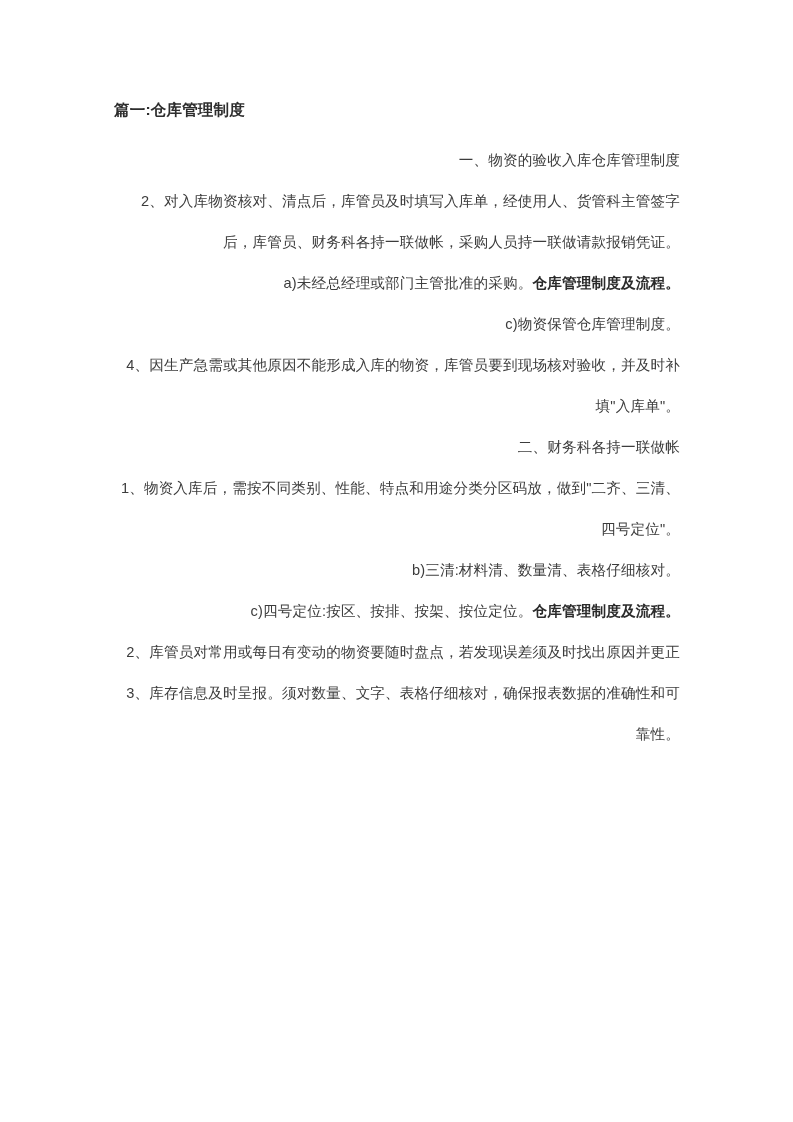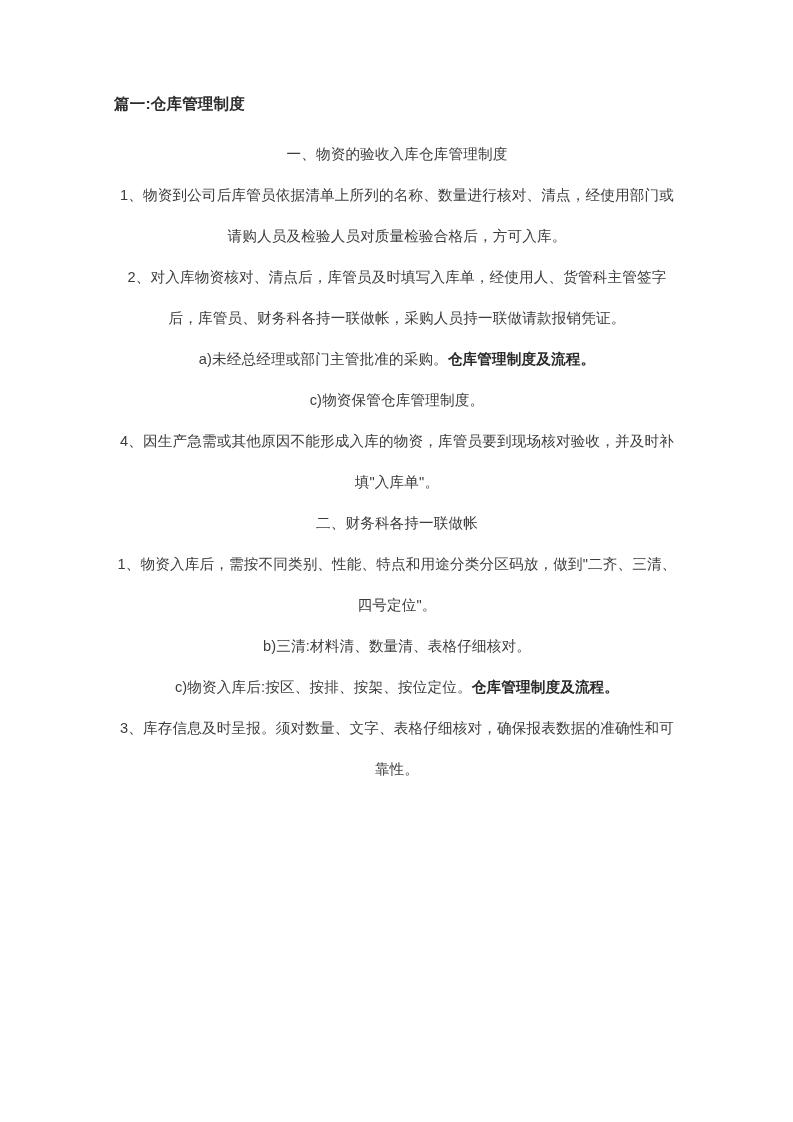--- a/index.html
+++ b/index.html
@@ -16,60 +16,60 @@
     position: relative;
     width: 793px;
     height: 1122px;
     background: #ffffff;
     overflow: hidden;
     box-sizing: border-box;
   }
   .doc-body {
     position: absolute;
     left: 114px;
-    top: 91px;
+    top: 97px;
     width: 566px;
   }
   .heading {
     font-size: 15.5px;
     font-weight: bold;
     color: #2d2d2d;
     line-height: 26px;
     margin: 0 0 17px 0;
     letter-spacing: 0.2px;
   }
   .para {
     font-size: 14.6px;
     color: #3c3c3c;
     line-height: 41px;
     margin: 0;
     letter-spacing: 0.15px;
-    text-align: center;
+    text-align: right;
     word-break: break-all;
   }
   .para b,
   .para .strong {
     font-weight: bold;
     color: #2b2b2b;
     margin-top: 20px;
   }
 </style>
 </head>
 <body>
 
 <div class="page">
   <div class="doc-body">
     <p class="heading">篇一:仓库管理制度</p>
     <div>
         <p class="para"><span>一、物资的验收入库仓库管理制度</span></p>
-        <p class="para"><span>1、物资到公司后库管员依据清单上所列的名称、数量进行核对、清点，经使用部门或请购人员及检验人员对质量检验合格后，方可入库。</span></p>
         <p class="para"><span>2、对入库物资核对、清点后，库管员及时填写入库单，经使用人、货管科主管签字后，库管员、财务科各持一联做帐，采购人员持一联做请款报销凭证。</span></p>
         <p class="para"><span>a)未经总经理或部门主管批准的采购。</span><b class="strong">仓库管理制度及流程。</b></p>
         <p class="para"><span>c)物资保管仓库管理制度。</span></p>
         <p class="para"><span>4、因生产急需或其他原因不能形成入库的物资，库管员要到现场核对验收，并及时补填"入库单"。</span></p>
         <p class="para"><span>二、财务科各持一联做帐</span></p>
         <p class="para"><span>1、物资入库后，需按不同类别、性能、特点和用途分类分区码放，做到"二齐、三清、四号定位"。</span></p>
         <p class="para"><span>b)三清:材料清、数量清、表格仔细核对。</span></p>
-        <p class="para"><span>c)物资入库后:按区、按排、按架、按位定位。</span><b class="strong">仓库管理制度及流程。</b></p>
+        <p class="para"><span>c)四号定位:按区、按排、按架、按位定位。</span><b class="strong">仓库管理制度及流程。</b></p>
+        <p class="para"><span>2、库管员对常用或每日有变动的物资要随时盘点，若发现误差须及时找出原因并更正</span></p>
         <p class="para"><span>3、库存信息及时呈报。须对数量、文字、表格仔细核对，确保报表数据的准确性和可靠性。</span></p>
       </div>
   </div>
 </div>
 
 </body></html>

